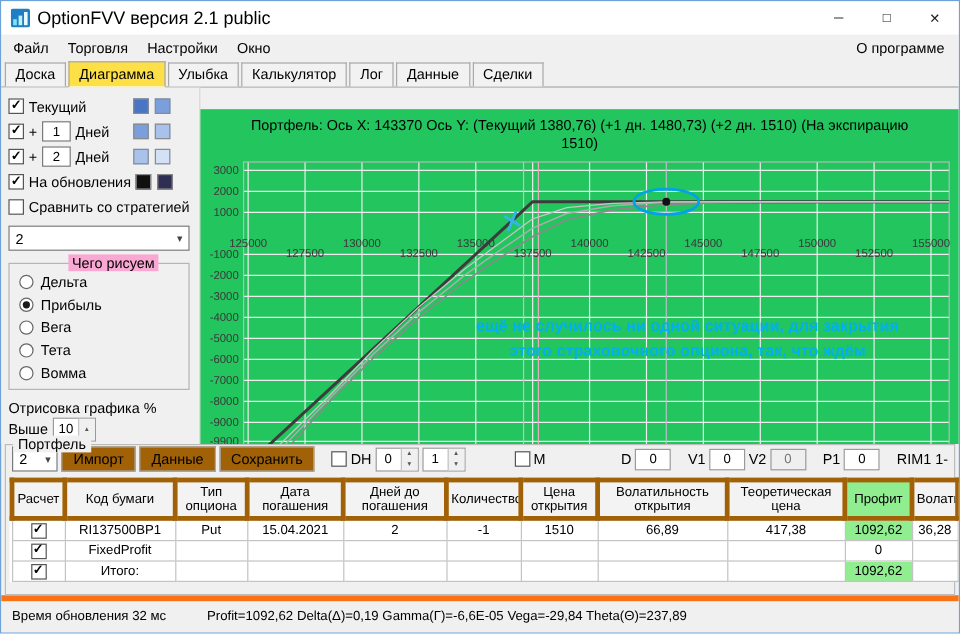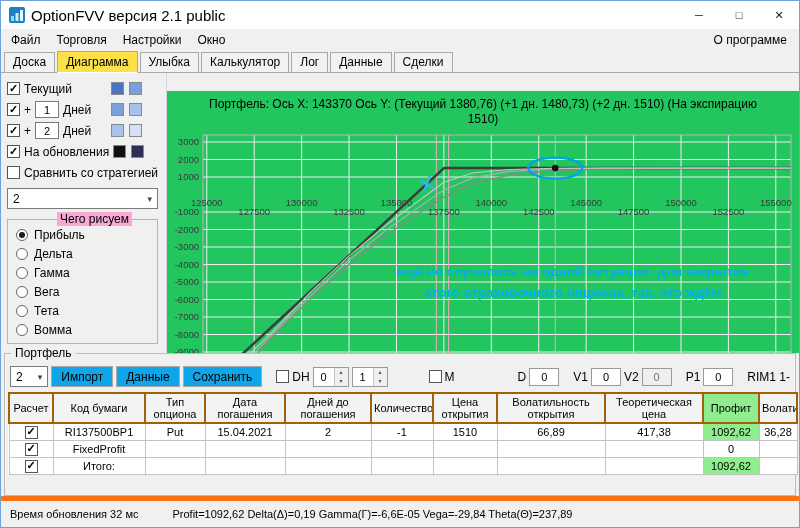--- a/index.html
+++ b/index.html
@@ -43,34 +43,34 @@
   .spin{display:inline-flex;border:1px solid #9a9a9a;background:#fff;height:20px;box-sizing:border-box;align-items:stretch;}
   .spin .val{min-width:16px;padding:0 2px;display:flex;align-items:center;justify-content:center;font-size:11px;}
   .spin .arrows{width:13px;display:flex;flex-direction:column;border-left:1px solid #c4c4c4;background:#f0f0f0;}
   .spin .arrows span{flex:1;font-size:6px;line-height:1;display:flex;align-items:center;justify-content:center;color:#555;}
   
   .chart-header{max-width:565px;margin:6px auto 2px;text-align:center;font-size:12px;line-height:15px;}
   #chart-svg{display:block;margin:0 0 0 6px;}
   .tick{font-size:9.5px;fill:#3a3a3a;font-family:"Liberation Sans",sans-serif;}
   .anno{font-size:13.5px;font-weight:bold;font-family:"Liberation Sans",sans-serif;}
   
-  .portfolio{flex:0 0 auto;height:143px;margin:0 3px;border:1px solid #bcbcbc;position:relative;background:#f0f0f0;box-sizing:border-box;padding:11px 3px 0;}
+  .portfolio{flex:0 0 auto;height:126px;margin:0 3px;border:1px solid #bcbcbc;position:relative;background:#f0f0f0;box-sizing:border-box;padding:0 3px 0;}
   .portfolio .legend{position:absolute;top:-8px;left:6px;background:#f0f0f0;padding:0 4px;font-size:12px;}
   .ptoolbar{display:flex;align-items:center;gap:3px;height:23px;margin:0 2px 4px;white-space:nowrap;overflow:hidden;}
-  .btn{border:1px solid #a9a9a9;background:#0ea5e9;padding:0 9px;font-size:12px;height:21px;box-sizing:border-box;display:inline-flex;align-items:center;}
+  .btn{border:1px solid #a9a9a9;background:#a16207;padding:0 9px;font-size:12px;height:21px;box-sizing:border-box;display:inline-flex;align-items:center;}
   .combo-sm{width:54px;height:21px;box-sizing:border-box;border:1px solid #7a7a7a;background:#fff;display:inline-flex;align-items:center;padding:0 5px;}
   .combo-sm .arrow{margin-left:auto;font-size:9px;color:#444;}
   .lbl{white-space:nowrap;}
   .mini-input{width:30px;height:18px;box-sizing:border-box;border:1px solid #9a9a9a;text-align:center;font-size:11px;background:#fff;font-family:"Liberation Sans",sans-serif;padding:0;}
   .mini-input.disabled{background:#efefef;color:#777;}
   .gap-md{margin-left:11px;}
   .gap-lg{margin-left:38px;}
   .gap-xl{margin-left:60px;}
   .ptable{border-collapse:collapse;table-layout:fixed;width:100%;background:#fff;font-size:11px;}
-  .ptable th{border:2px solid #a16207;background:#f3f3f3;font-weight:normal;padding:1px 2px;height:26px;line-height:12px;text-align:center;overflow:hidden;}
+  .ptable th{border:4px solid #a16207;background:#f3f3f3;font-weight:normal;padding:1px 2px;height:26px;line-height:12px;text-align:center;overflow:hidden;}
   .ptable td{border:1px solid #c3c3c3;padding:0 2px;height:16px;text-align:center;white-space:nowrap;overflow:hidden;}
   .ptable .green{background:#90ee90;}
   .cb-cell{display:flex;align-items:center;justify-content:center;}
   
   .statusbar{flex:0 0 auto;height:26px;display:flex;align-items:center;padding:0 9px;font-size:11px;background:#f0f0f0;border-top:5px solid #f97316;white-space:nowrap;overflow:hidden;}
   .status-metrics{margin-left:34px;}
 </style>
 </head>
 <body>
 
@@ -167,30 +167,26 @@
       </div>
 
       <div class="combo">
         <span>2</span>
         <span class="arrow">▾</span>
       </div>
 
       <div class="groupbox">
         <span class="legend">Чего рисуем</span>
         <div class="radio-row">
-          <span class="radio selected"></span>
-          <span>Прибыль</span>
-        </div>
-        <div class="radio-row">
           <span class="radio"></span>
           <span>Дельта</span>
         </div>
         <div class="radio-row">
-          <span class="radio"></span>
-          <span>Гамма</span>
+          <span class="radio selected"></span>
+          <span>Прибыль</span>
         </div>
         <div class="radio-row">
           <span class="radio"></span>
           <span>Вега</span>
         </div>
         <div class="radio-row">
           <span class="radio"></span>
           <span>Тета</span>
         </div>
         <div class="radio-row">

